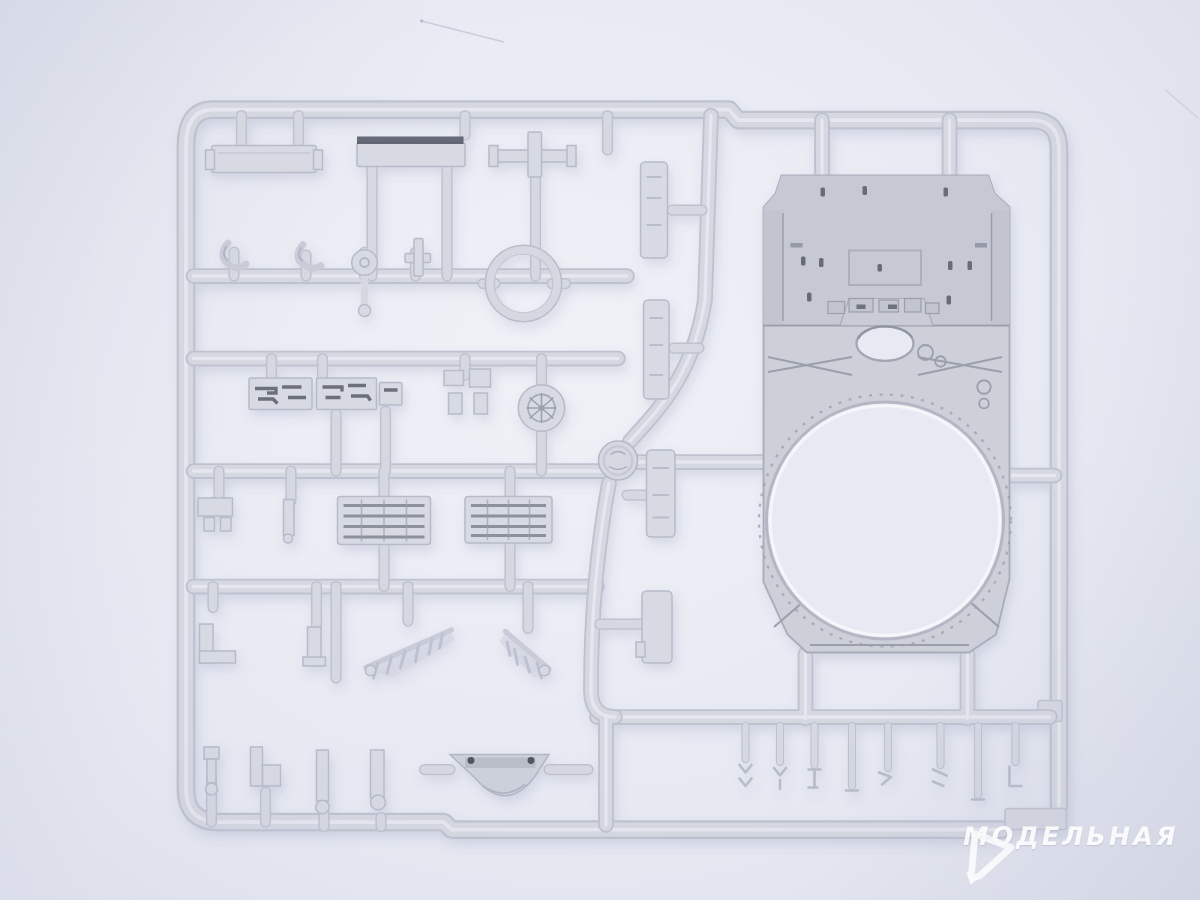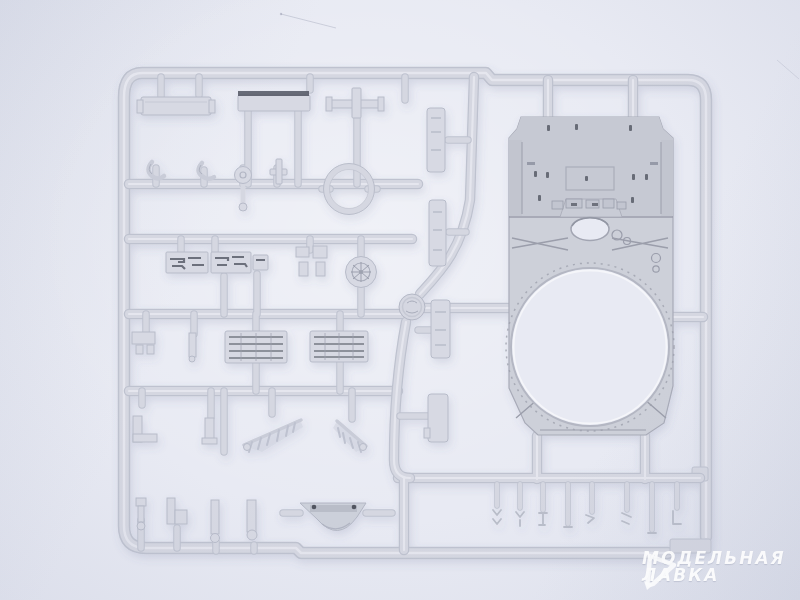--- a/index.html
+++ b/index.html
@@ -318,16 +318,15 @@
 
   <div class="vignette"></div>
 
   <div class="wm">
     <svg width="36" height="46" viewBox="0 0 36 46">
       <path d="M8 12 L32 21 L11 40 Q4 43 6 35 Z" fill="none" stroke="rgba(255,255,255,.9)" stroke-width="4.5" stroke-linejoin="round"></path>
       <path d="M2 37 L11 41 L5 46 Z" fill="rgba(255,255,255,.9)"></path>
     </svg>
     <div class="txt">
       <div>МОДЕЛЬНАЯ</div>
-      <div>ЛАВКА</div>
     </div>
   </div>
 </div>
 
 </body></html>

